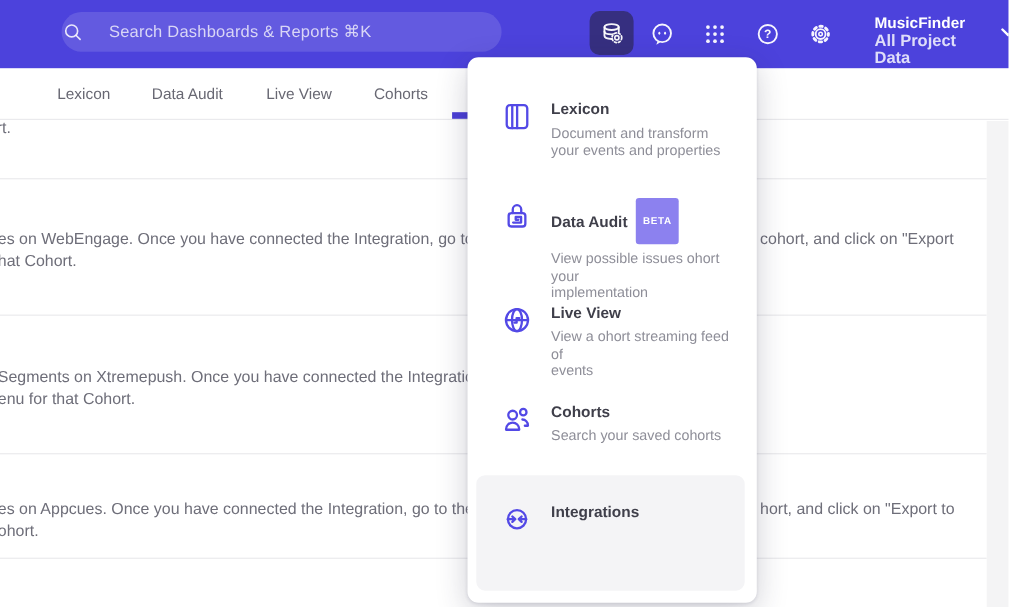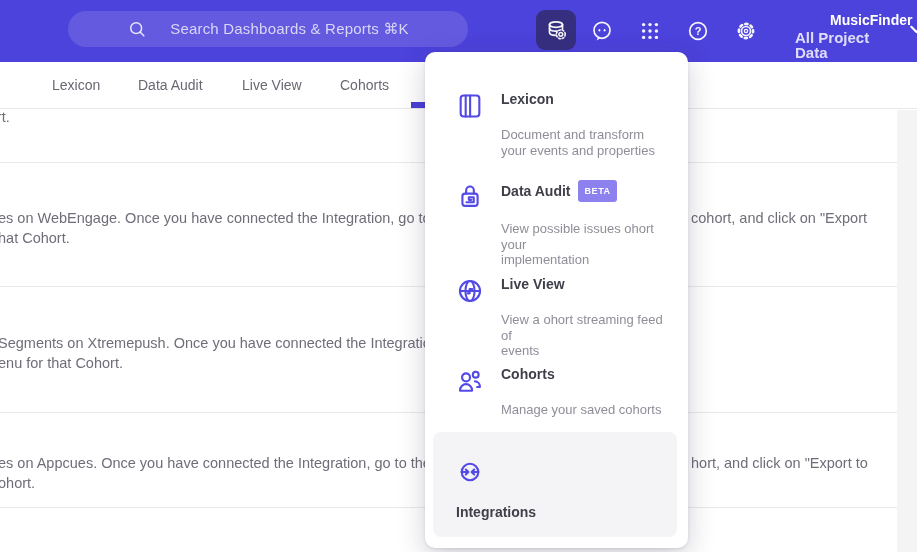--- a/index.html
+++ b/index.html
@@ -1,30 +1,30 @@
 <!DOCTYPE html>
 <html><head>
 <meta charset="utf-8">
 <style>
   * { margin:0; padding:0; box-sizing:border-box; }
   html,body { width:917px; height:552px; overflow:hidden; font-family:"Liberation Sans", sans-serif; background:#fff; }
   .stage { position:relative; width:917px; height:552px; }
 
   
   .header { position:absolute; left:0; top:0; width:917px; height:62px; background:#4c42dc; z-index:5; }
-  .search-pill { position:absolute; left:68px; top:11px; width:400px; height:36px; border-radius:18px;
-                 background:rgba(255,255,255,0.13); display:flex; align-items:center; justify-content:center; gap:23px; cursor:pointer; }
+  .search-pill { position:absolute; left:56px; top:11px; width:400px; height:36px; border-radius:18px;
+                 background:rgba(255,255,255,0.13); display:flex; align-items:center; gap:23px; cursor:pointer; }
   .search-pill svg { stroke:rgba(255,255,255,0.85); }
   .search-text { font-size:15px; color:#d9d6f6; letter-spacing:0.2px; }
   .hdr-tile { position:absolute; top:10px; width:40px; height:40px; border-radius:9px; background:#362f80;
               display:flex; align-items:center; justify-content:center; cursor:pointer; }
   .hdr-btn { position:absolute; top:13px; width:36px; height:36px; display:flex; align-items:center; justify-content:center; cursor:pointer; }
   .hdr-btn svg, .hdr-tile svg { stroke:rgba(255,255,255,0.95); fill:none; stroke-width:1.7; stroke-linecap:round; stroke-linejoin:round; }
   .project { position:absolute; left:795px; top:11px; width:110px; height:40px; cursor:pointer; color:#fff; }
-  .project-name { font-size:14px; font-weight:700; line-height:18px;margin-left:35px; }
+  .project-name { font-size:14px; font-weight:700; line-height:18px; }
   .project-scope { font-size:15px; font-weight:700; color:rgba(255,255,255,0.82); line-height:15px; margin-top:1px; }
   .project-chevron { position:absolute; right:-18px; top:14px; }
 
   
   .tabbar { position:absolute; left:0; top:62px; width:917px; height:47px; background:#fff; border-bottom:1px solid #e8e8eb; z-index:1; }
   .tab { position:absolute; top:0; height:100%; display:flex; align-items:center; font-size:14px; color:#686873; cursor:pointer; }
   .tab-lexicon { left:52px; } .tab-data-audit { left:138px; } .tab-live-view { left:242px; } .tab-cohorts { left:340px; }
   .tab-indicator { position:absolute; left:411px; top:40px; width:17px; height:6px; background:#4b3fd6; }
 
   
@@ -33,27 +33,27 @@
   .divider { position:absolute; left:0; width:897px; height:1px; background:#e9e9ec; }
   .d1 { top:52px; } .d2 { top:176px; } .d3 { top:302px; } .d4 { top:397px; }
   .bgline { position:absolute; white-space:nowrap; font-size:14.5px; color:#6e6e79; line-height:18px; }
 
   
   .panel { position:absolute; left:425px; top:52px; width:263px; height:496px; background:#fff; border-radius:10px;
            box-shadow:0 8px 28px rgba(40,40,70,0.22), 0 1px 3px rgba(40,40,70,0.12); z-index:10; }
   .menu-item { position:absolute; left:10px; right:11px; display:flex; gap:17px; padding-left:21px; cursor:pointer; }
   .mi-1 { top:38px; } .mi-2 { top:128px; } .mi-3 { top:223px; } .mi-4 { top:313px; }
   .menu-item-hl { position:absolute; left:8px; right:11px; top:380px; height:105px; border-radius:8px; background:#f4f4f6;
-                  display:flex; gap:17px; padding:24px 0 0 23px; cursor:pointer;flex-direction:column; }
+                  display:flex; gap:17px; padding:24px 0 0 23px; cursor:pointer; }
   .mi-icon { width:28px; height:28px; flex:0 0 28px; margin-top:2px; }
   .mi-icon svg { stroke:#5349e6; fill:none; stroke-width:1.8; stroke-linecap:round; stroke-linejoin:round; }
   .mi-title { font-size:14px; font-weight:700; color:#3f3f4a; line-height:18px; }
-  .mi-desc { font-size:13px; color:#8e8e98; line-height:15.5px; margin-top:19px; white-space:pre-line; max-width:185px; }
+  .mi-desc { font-size:13px; color:#8e8e98; line-height:15.5px; margin-top:5px; white-space:pre-line; max-width:185px; }
   .badge { display:inline-block; background:#8c81ef; color:#fff; font-size:9px; font-weight:700; letter-spacing:0.6px;
-           padding:2px 6px; border-radius:3px; margin-left:8px; vertical-align:2px; }
+           padding:12px 6px; border-radius:3px; margin-left:8px; vertical-align:2px; }
   svg text { font-family:"Liberation Sans", sans-serif; }
 </style>
 </head>
 <body>
 
 <div class="stage">
 
   <div class="content">
     <span class="bgline" style="left:-3px; top:-2px;">rt.</span>
     <div class="divider d1"></div>
@@ -207,21 +207,21 @@
       <div class="mi-icon">
         <svg width="28" height="28" viewBox="0 0 24 24">
           <circle cx="8.6" cy="8.9" r="3.4"></circle>
           <path d="M3.5,20.3 v-0.5 a5.1,5.1 0 0 1 10.2,0 v0.5 z"></path>
           <circle cx="16.9" cy="6.6" r="2.5"></circle>
           <path d="M16.2,12.3 a4.4,4.4 0 0 1 4.3,4.4 v0.5 h-2.4"></path>
         </svg>
       </div>
       <div>
         <div class="mi-title">Cohorts</div>
-        <div class="mi-desc">Manage your saved cohorts</div>
+        <div class="mi-desc">Search your saved cohorts</div>
       </div>
     </div>
 
     <div class="menu-item-hl">
       <div class="mi-icon">
         <svg width="28" height="28" viewBox="0 0 24 24" stroke-width="1.9">
           <path d="M4.9,12 a7.1,7.1 0 0 1 14.2,0"></path>
           <path d="M19.1,12 a7.1,7.1 0 0 1 -14.2,0"></path>
           <path d="M4.9,12 H10.4 M8.4,9.9 L10.6,12 L8.4,14.1"></path>
           <path d="M19.1,12 H13.6 M15.6,9.9 L13.4,12 L15.6,14.1"></path>

